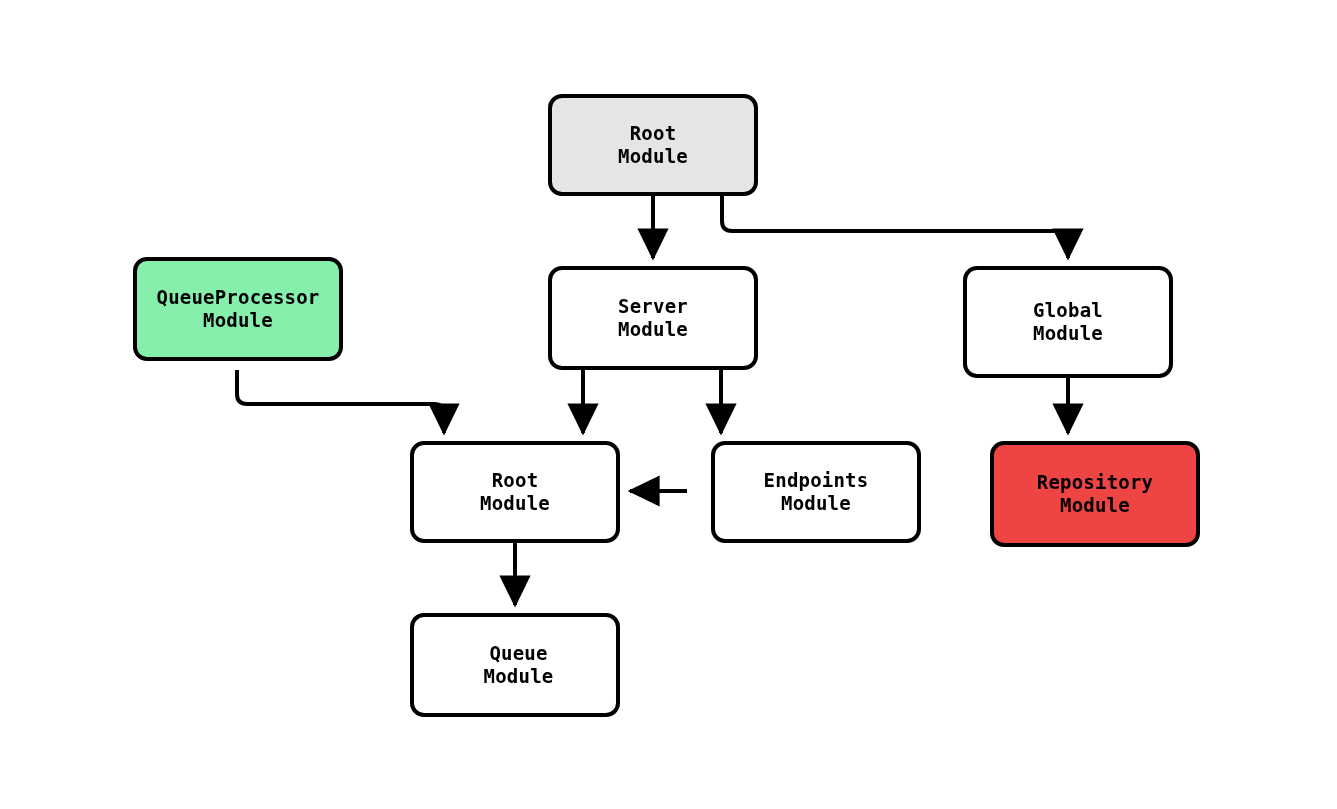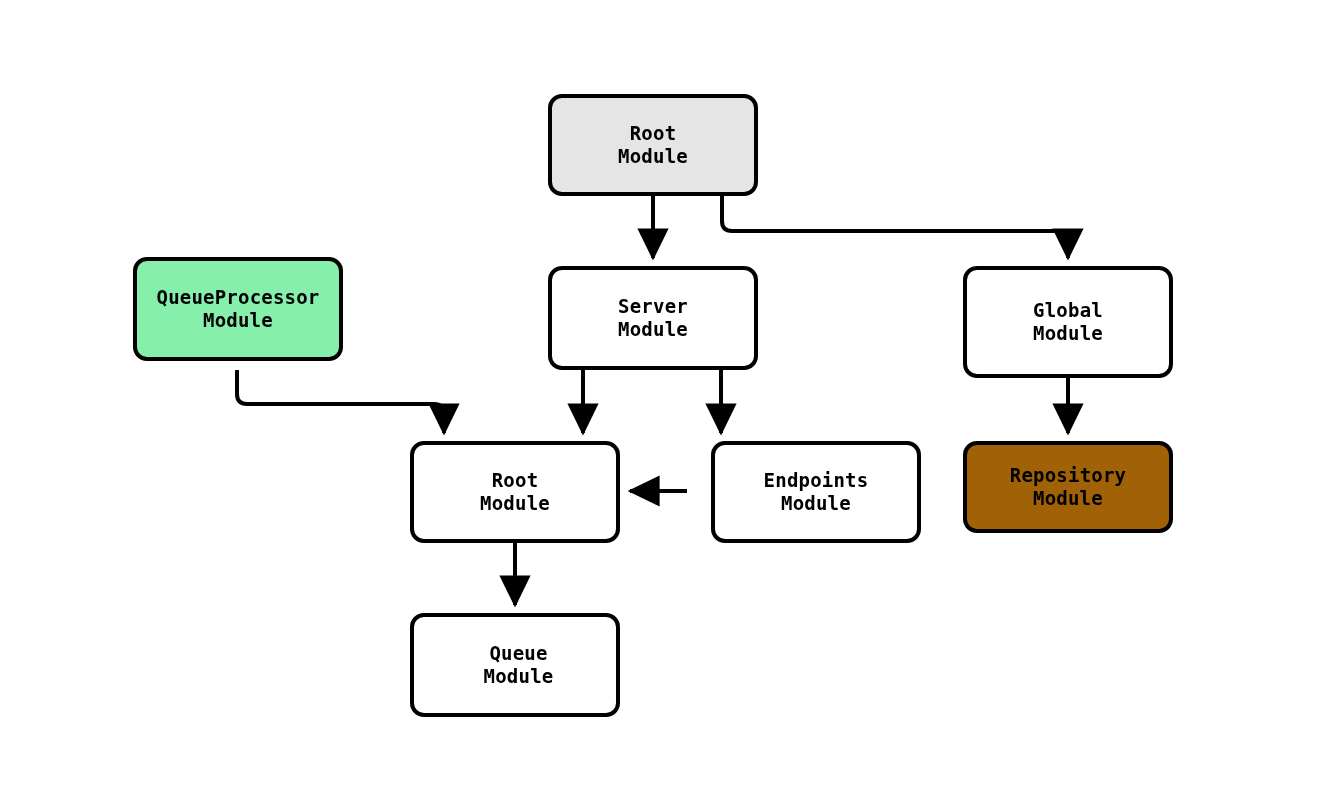--- a/index.html
+++ b/index.html
@@ -87,21 +87,21 @@
 Module</div>
       </div>
       <div class="node" style="left: 410px; top: 441px; width: 210px; height: 102px; background: rgb(255, 255, 255); border-color: rgb(0, 0, 0);">
         <div class="node-label">Root
 Module</div>
       </div>
       <div class="node" style="left: 687px; top: 441px; width: 210px; height: 102px; background: rgb(255, 255, 255); border-color: rgb(0, 0, 0); margin-left: 24px;">
         <div class="node-label">Endpoints
 Module</div>
       </div>
-      <div class="node" style="left: 963px; top: 441px; width: 210px; height: 92px; background: #a16207; border-color: rgb(0, 0, 0);">
+      <div class="node" style="left: 990px; top: 441px; width: 210px; height: 106px; background: #ef4444; border-color: rgb(0, 0, 0);">
         <div class="node-label">Repository
 Module</div>
       </div>
       <div class="node" style="left: 410px; top: 613px; width: 210px; height: 104px; background: rgb(255, 255, 255); border-color: rgb(0, 0, 0); padding-left: 7px;">
         <div class="node-label">Queue
 Module</div>
       </div>
     </div>
 
 </div>

